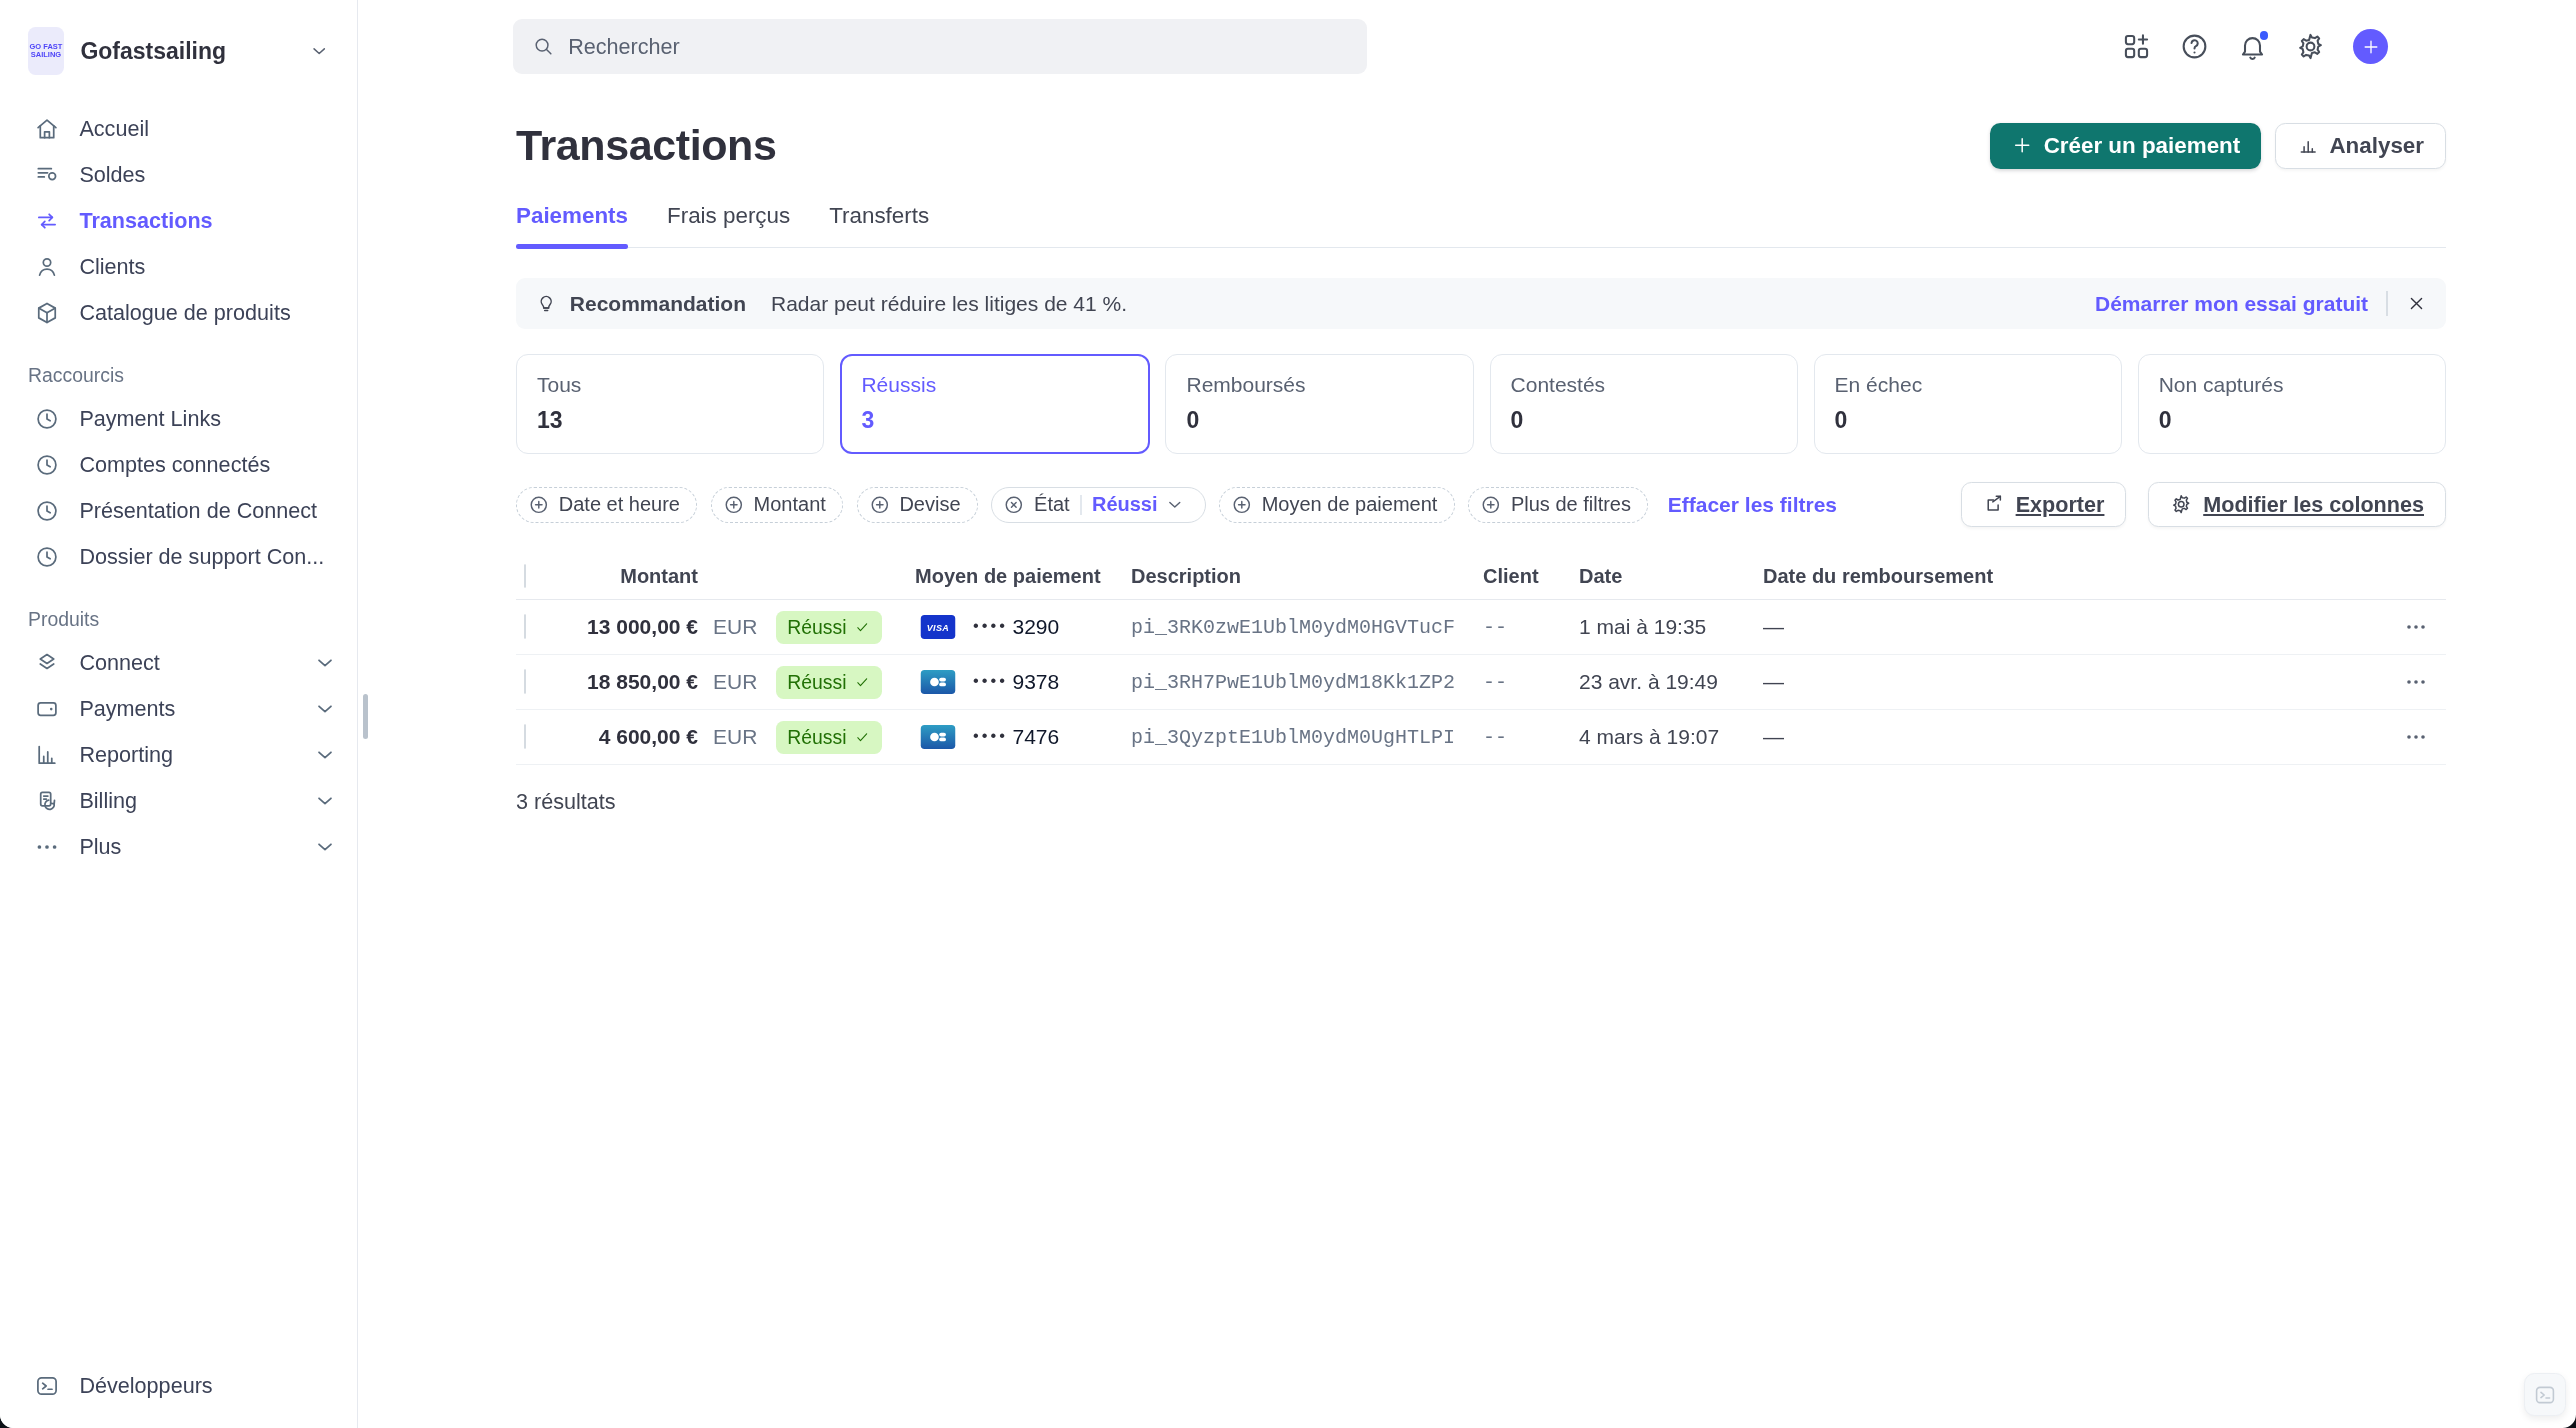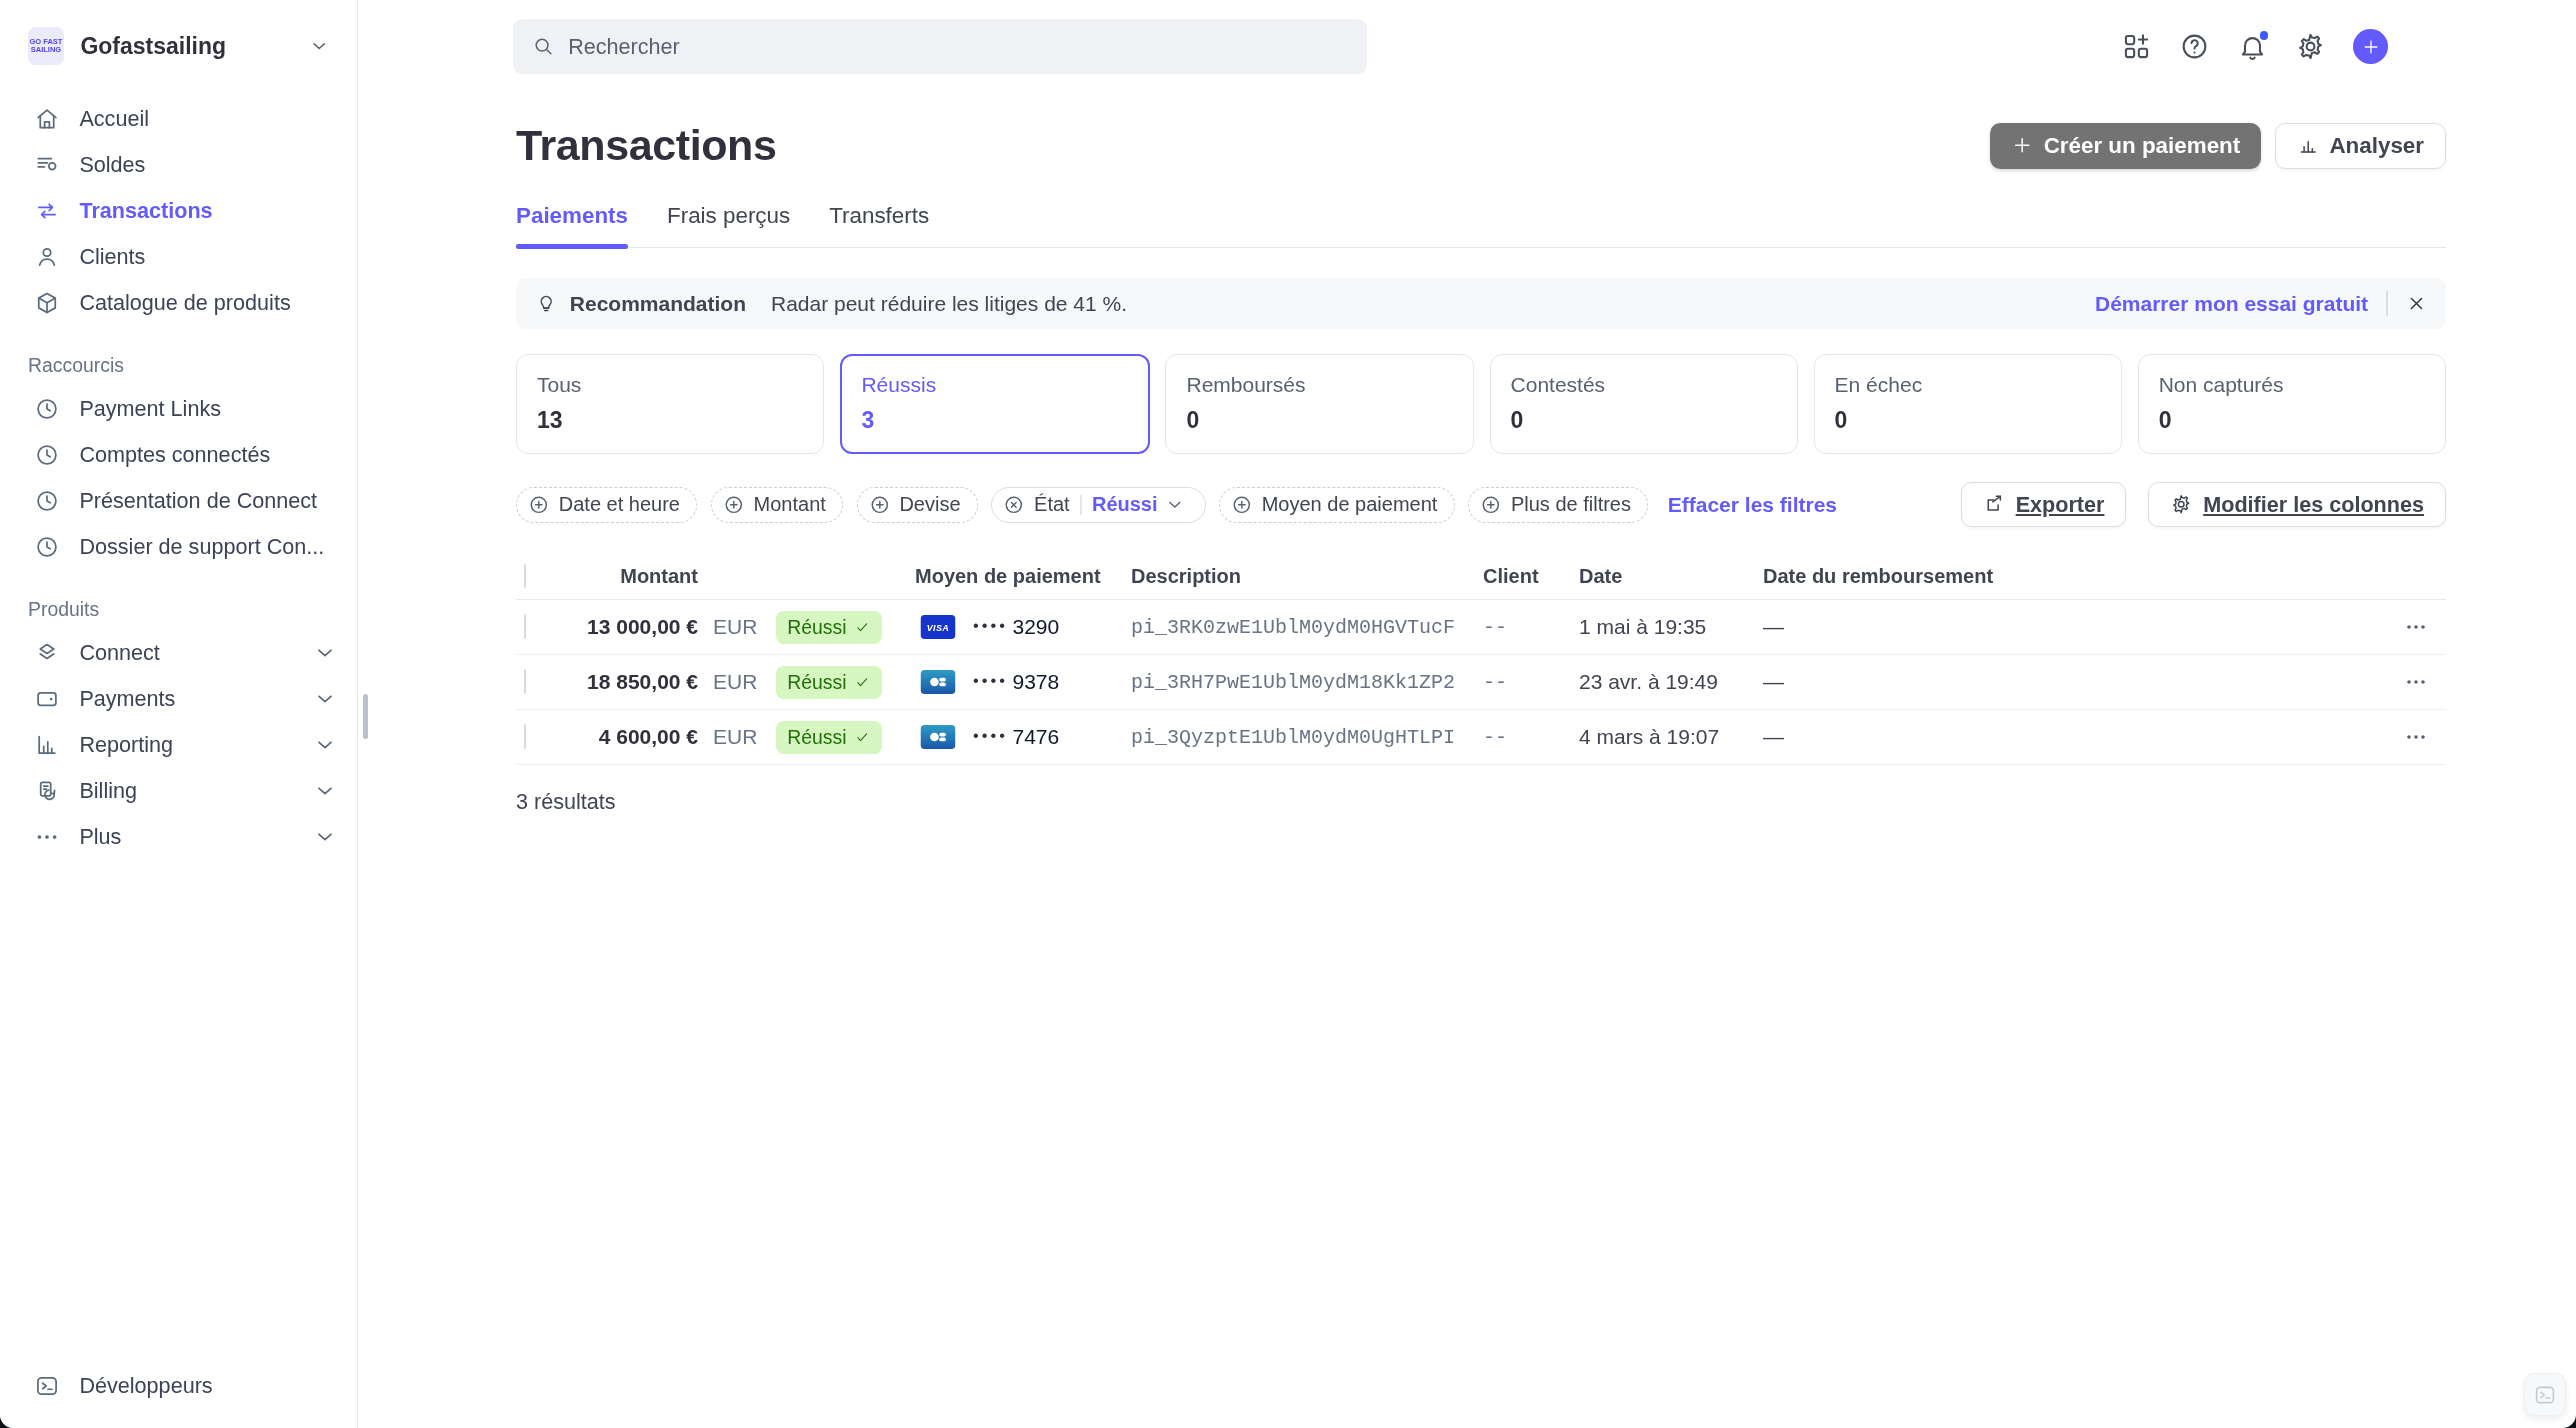--- a/index.html
+++ b/index.html
@@ -18,21 +18,21 @@
   svg { display: block; width: 100%; height: 100%; }
   .ico { display: inline-block; flex: none; }
 
   
   .sidebar {
     width: 358px; flex: none; border-right: 1.5px solid #e6e9ef;
     display: flex; flex-direction: column; position: relative; background: #fff;
   }
   .brand-row { display: flex; align-items: center; margin: 27px 27px 0 28px; cursor: pointer; }
   .logo {
-    width: 36px; height: 38px; border-radius: 7.5px; background: #ebebfb;
+    width: 36px; height: 48px; border-radius: 7.5px; background: #ebebfb;
     display: flex; flex-direction: column; align-items: center; justify-content: center;
     color: #4f46f8; font-weight: 700; font-size: 7.5px; line-height: 8.2px;
     text-align: center; letter-spacing: 0; flex: none;
   }
   .brand-name { font-size: 23px; font-weight: 700; color: #30313d; margin-left: 16.4px; }
   .brand-chevron { margin-left: auto; width: 22.4px; height: 22.4px; color: #596171; }
 
   .nav { margin-top: 31px; display: flex; flex-direction: column; }
   .nav-item {
     display: flex; align-items: center; height: 46px; padding-left: 34px;
@@ -78,21 +78,21 @@
   .content { padding: 0 130px 0 158px; }
   .header-row { display: flex; align-items: center; margin-top: 28px; }
   .page-title { font-size: 43px; font-weight: 700; color: #30313d; letter-spacing: -0.4px; }
   .actions { margin-left: auto; display: flex; gap: 13.4px; }
   .btn {
     height: 46px; border-radius: 10.4px; display: inline-flex; align-items: center;
     gap: 10.4px; font-size: 22.4px; font-weight: 700; padding: 0 21px; cursor: pointer;
     font-family: inherit;
   }
   .btn .ico { width: 22.4px; height: 22.4px; }
-  .btn-primary { background: #737373; color: #fff; border: none; box-shadow: 0 1.5px 3.7px rgba(48,49,61,.18); }
+  .btn-primary { background: #0f766e; color: #fff; border: none; box-shadow: 0 1.5px 3.7px rgba(48,49,61,.18); }
   .btn-secondary { background: #fff; color: #414552; border: 1.5px solid #d8dee4; box-shadow: 0 1.5px 3px rgba(0,0,0,.04); }
 
   .tabs { display: flex; gap: 39px; margin-top: 33px; border-bottom: 1.5px solid #e3e8ee; }
   .tab { padding-bottom: 18px; font-size: 22.4px; color: #414552; position: relative; cursor: pointer; }
   .tab.active { color: #635bff; font-weight: 700; }
   .tab.active::after {
     content: ""; position: absolute; left: 0; right: 0; bottom: -1.5px; height: 4.5px;
     background: #635bff; border-radius: 2.2px;
   }
 

